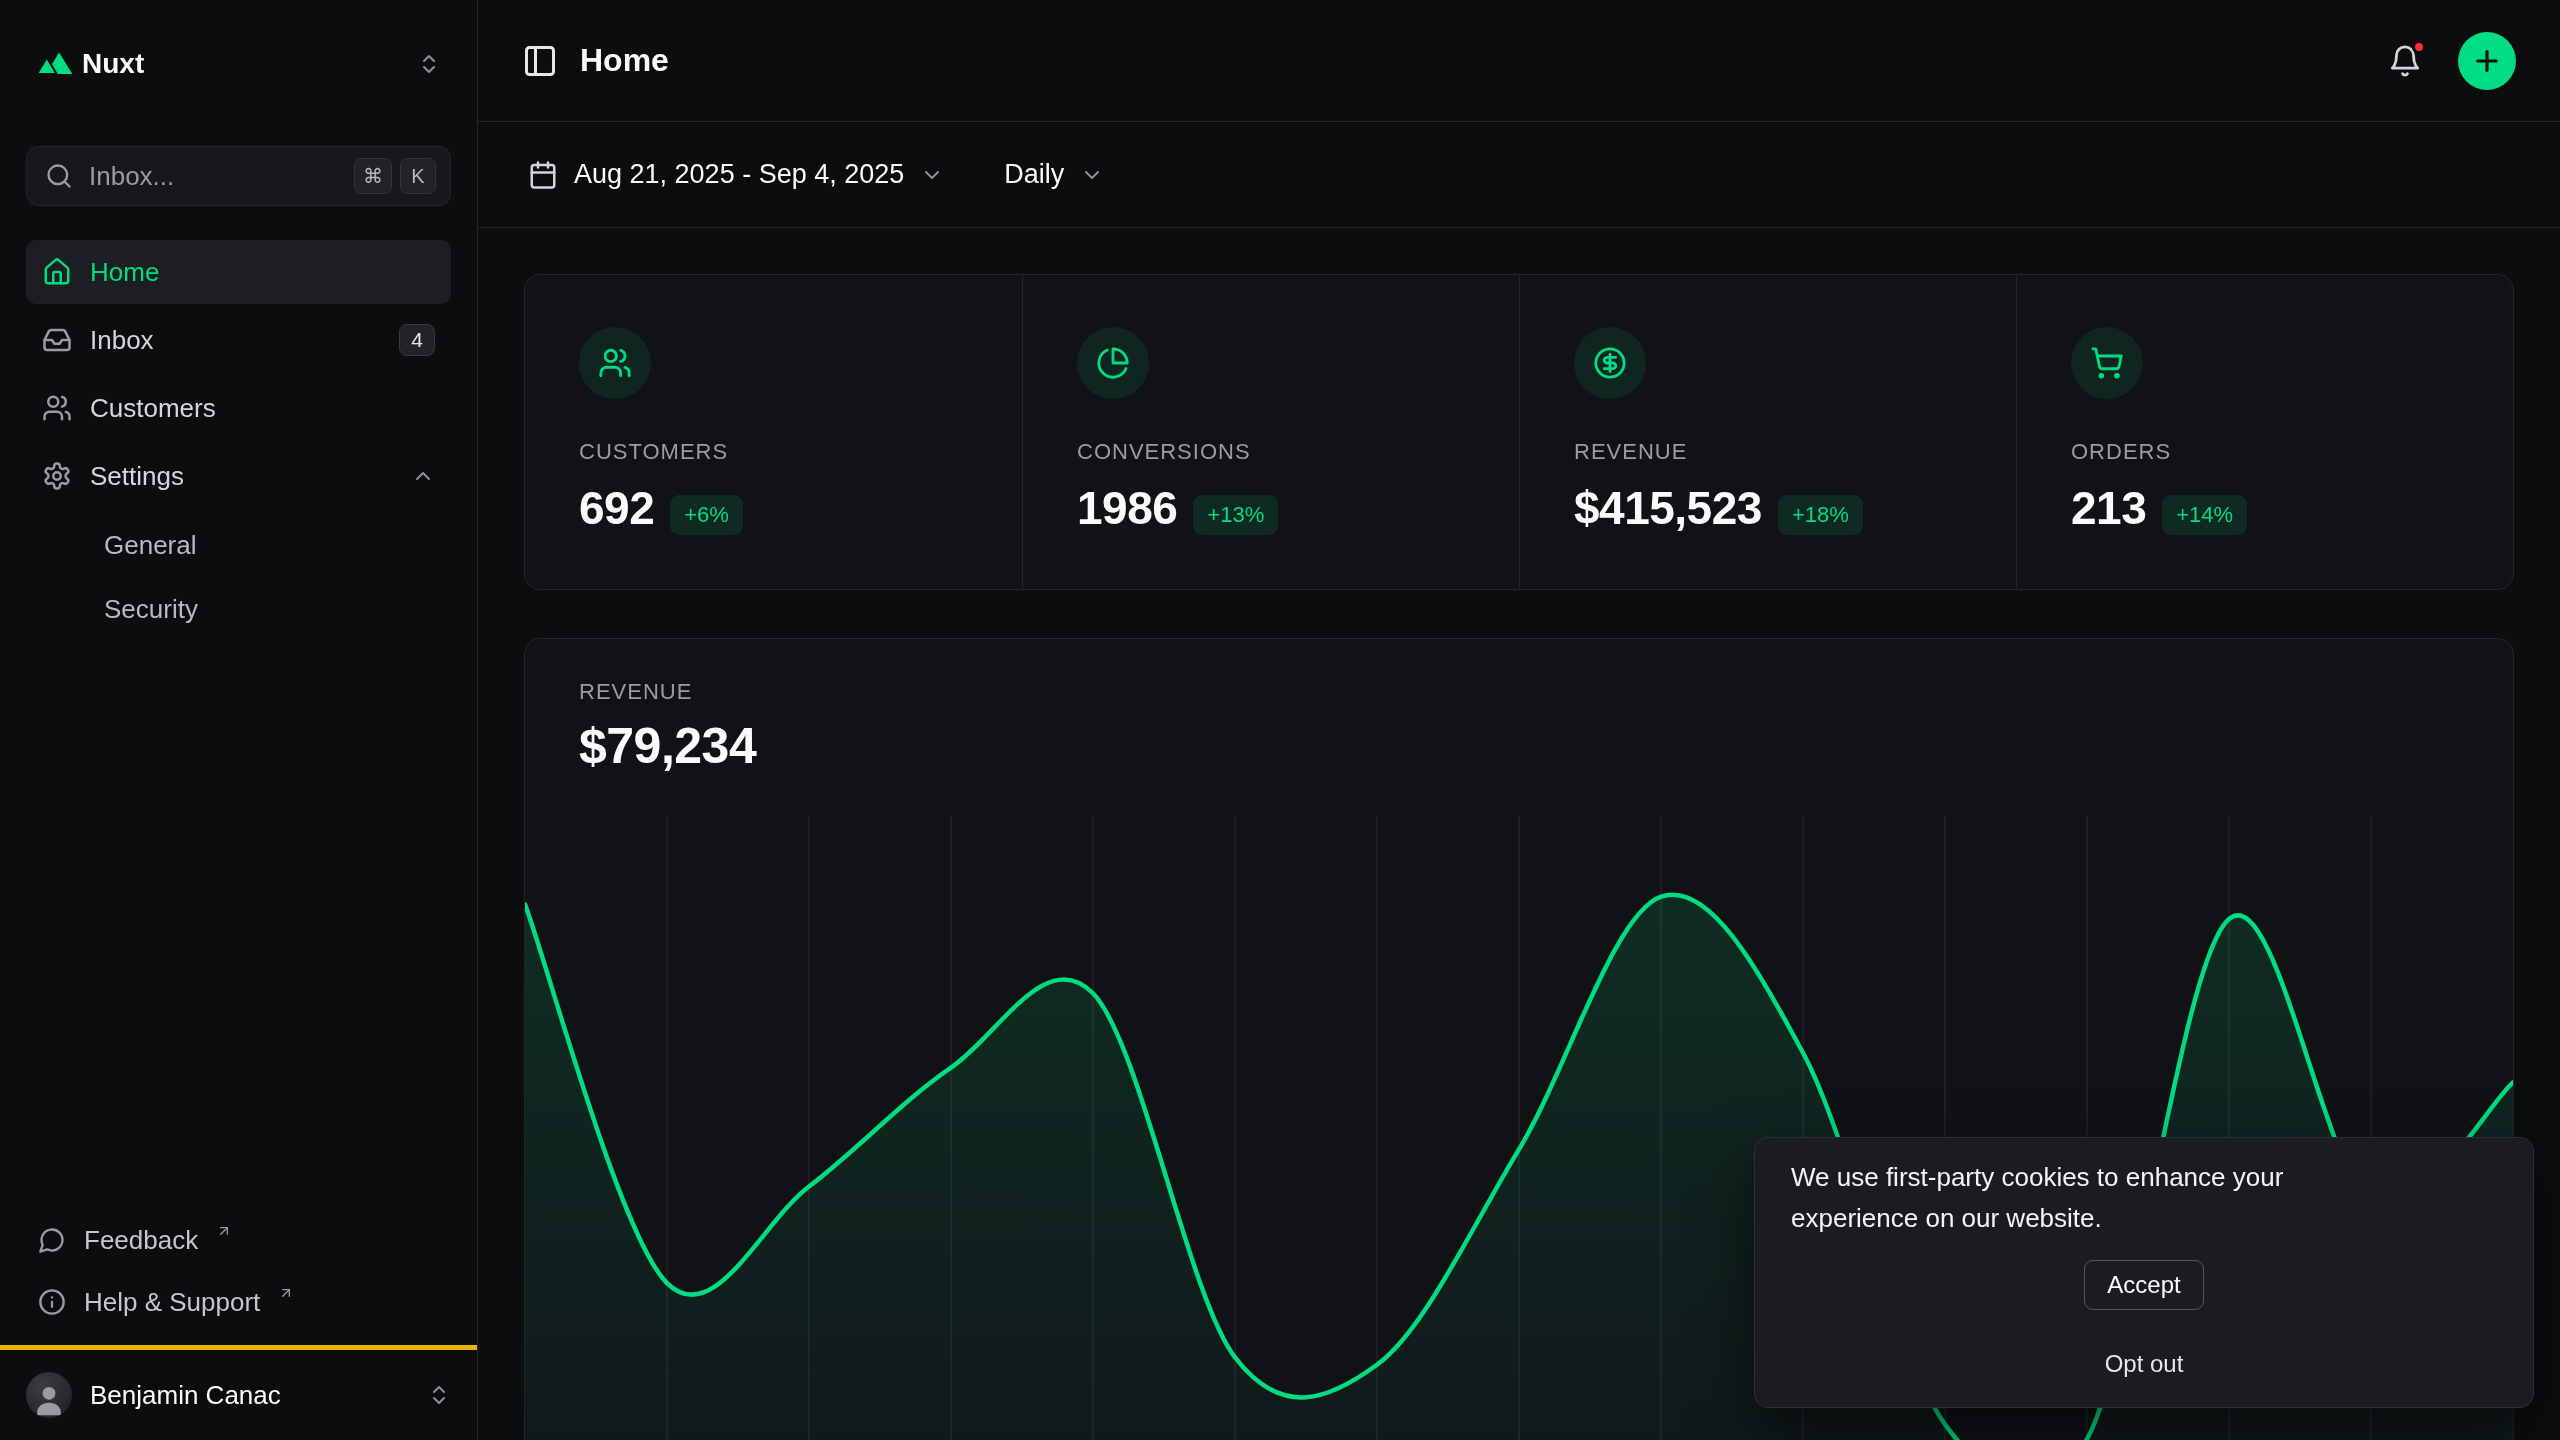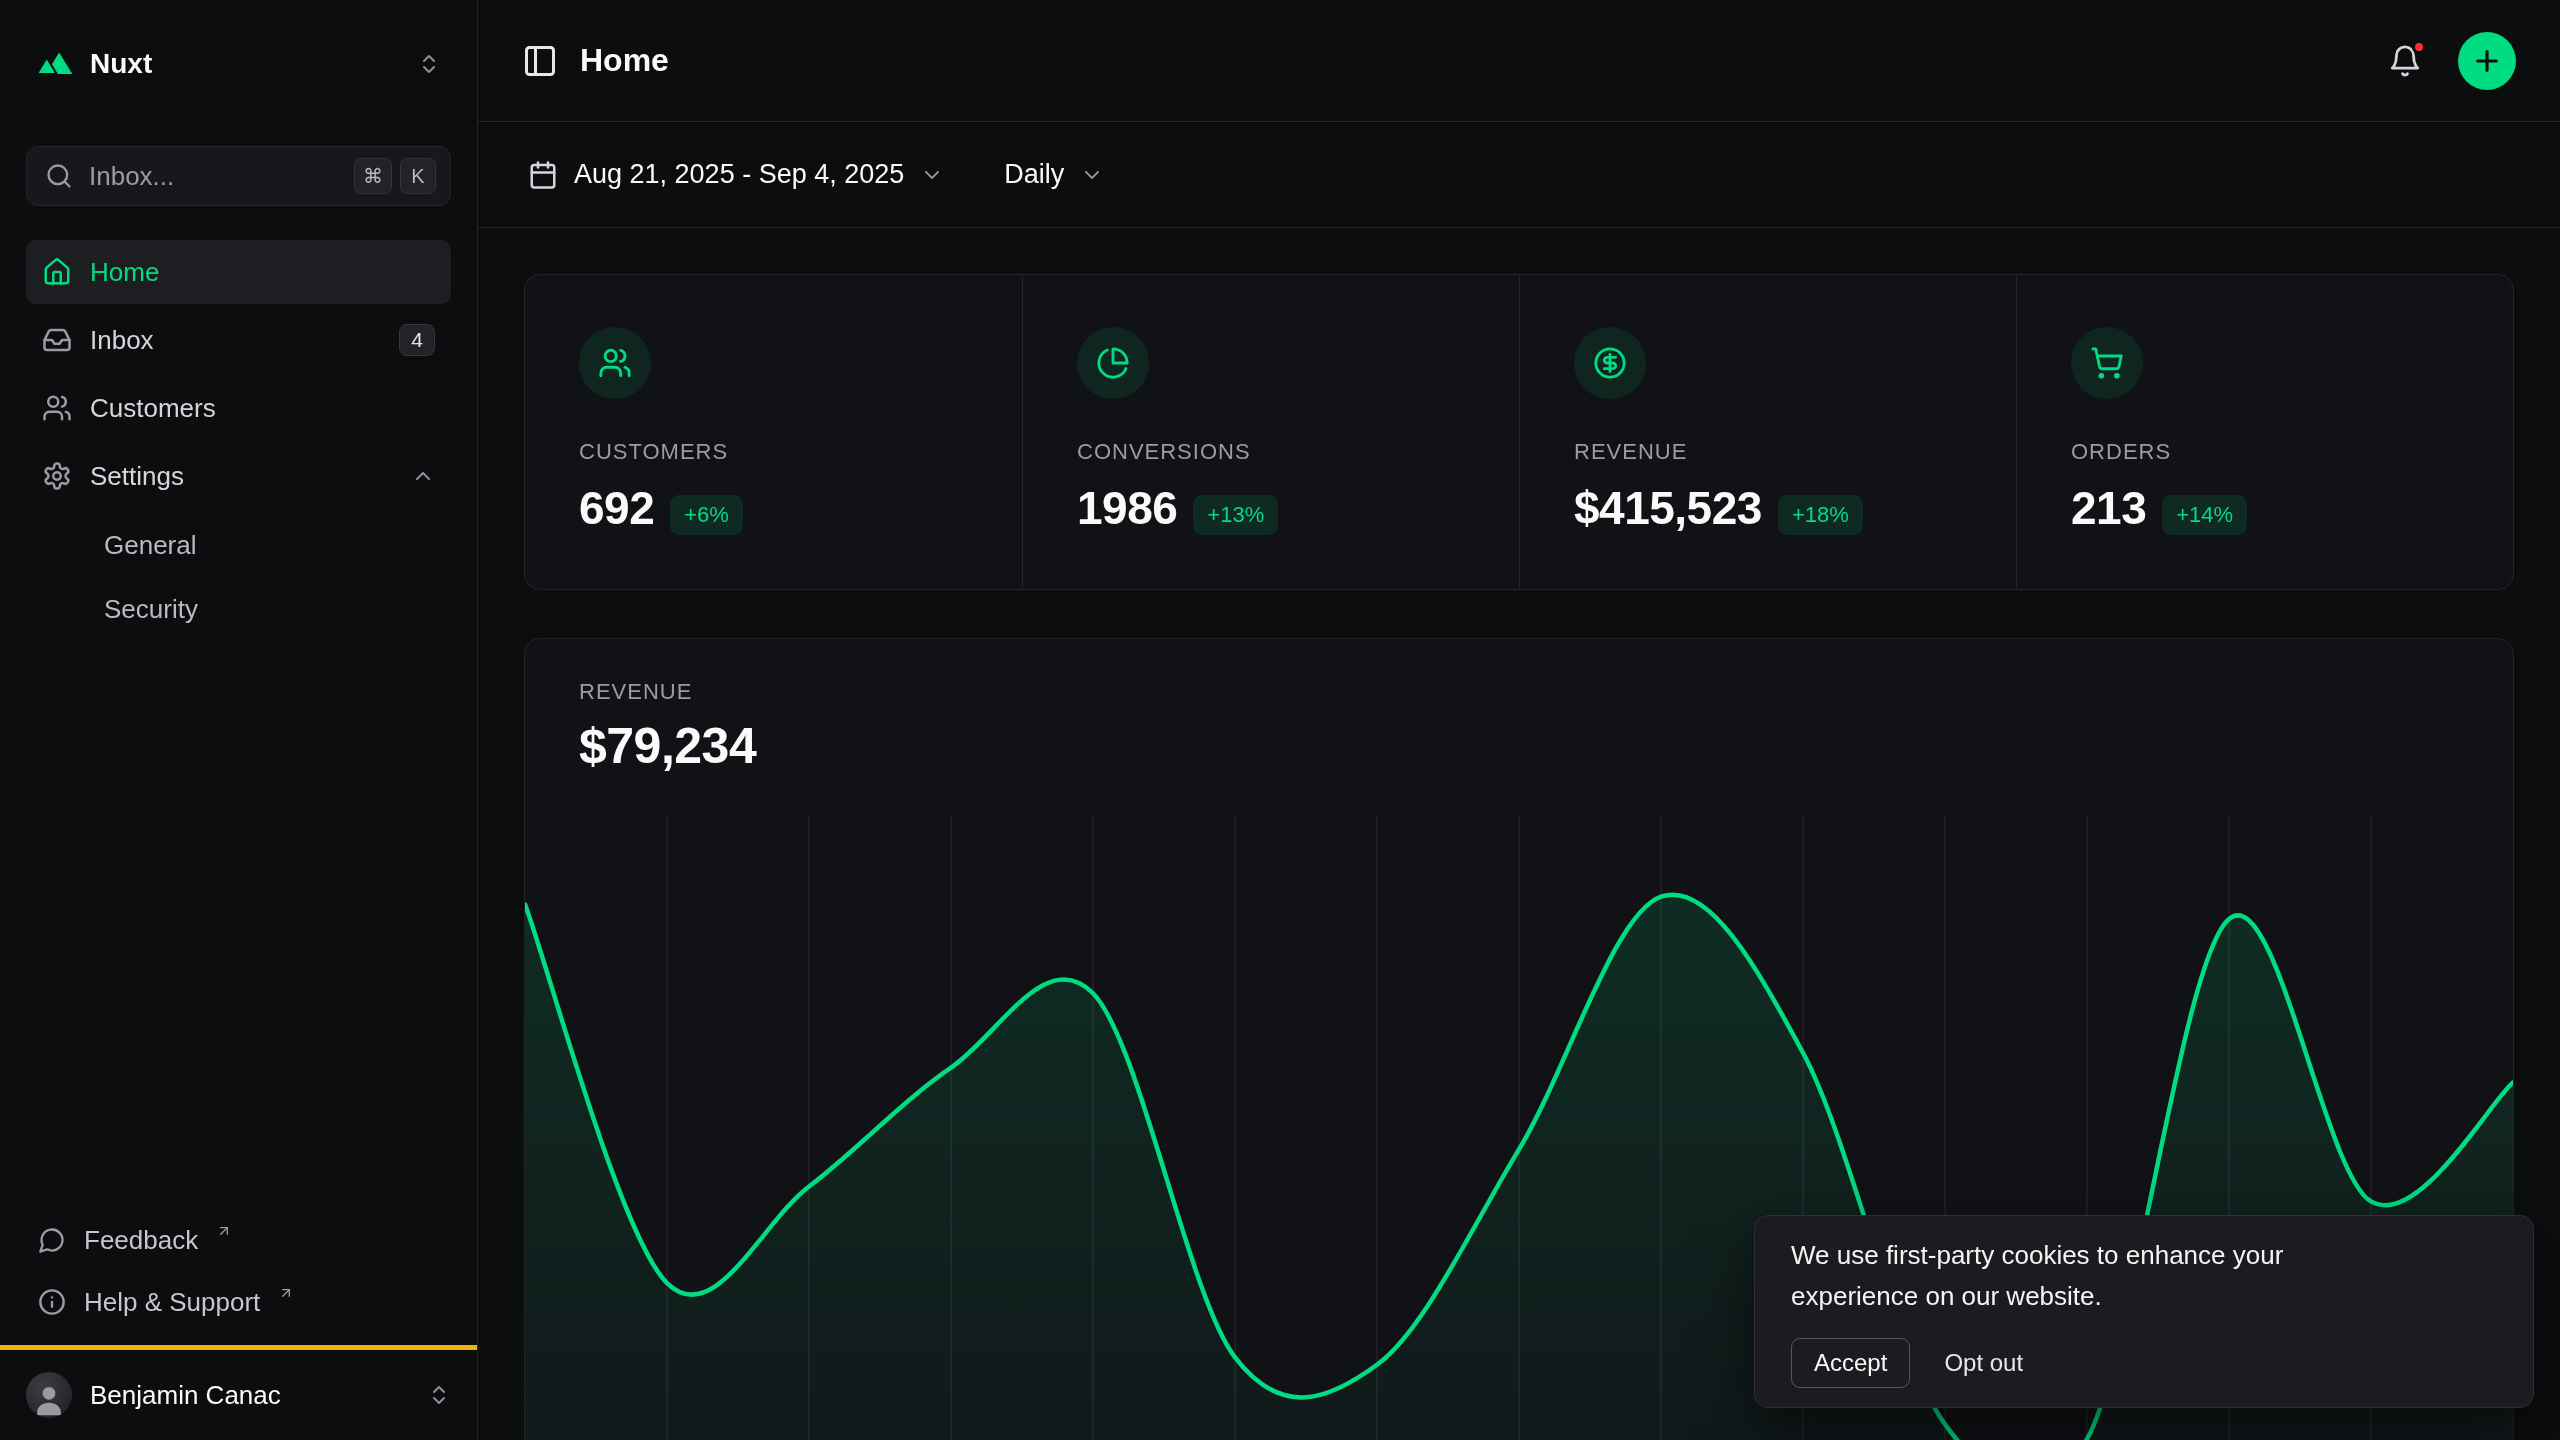--- a/index.html
+++ b/index.html
@@ -11,21 +11,21 @@
   }
   .icon { stroke:currentColor; fill:none; stroke-width:2; stroke-linecap:round; stroke-linejoin:round; display:block; }
 
   
   .sidebar {
     width:478px; flex:0 0 478px; height:100%;
     border-right:1px solid #232529;
     display:flex; flex-direction:column;
     padding:36px 26px 0;
   }
-  .brand-row { display:flex; align-items:center; gap:16px; height:56px; padding:0 10px; border-radius:10px; cursor:pointer; }
+  .brand-row { display:flex; align-items:center; gap:8px; height:56px; padding:0 10px; border-radius:10px; cursor:pointer; }
   .brand-name { font-size:28px; font-weight:700; color:#fafafa; }
   .brand-row .updown { margin-left:auto; color:#8f9096; }
   .search-box {
     margin-top:54px; height:60px; width:100%;
     background:#17181b; border:1px solid #232529; border-radius:12px;
     display:flex; align-items:center; gap:16px; padding:0 14px 0 18px;
     color:#9b9ca3; font-size:26px; cursor:pointer; font-family:inherit;
   }
   .search-box .kbds { margin-left:auto; display:flex; gap:8px; }
   .kbd {
@@ -134,21 +134,21 @@
   .chart-wrap { margin-top:40px; height:640px; }
   .chart-wrap svg { width:100%; height:640px; display:block; }
 
   
   .cookie-toast {
     position:fixed; right:26px; bottom:32px; width:780px;
     background:#1b1c20; border:1px solid #2e2f34; border-radius:14px;
     padding:19px 36px; box-shadow:0 24px 60px rgba(0,0,0,0.55);
   }
   .cookie-msg { font-size:26px; line-height:1.55; color:#f4f4f5; max-width:580px; }
-  .cookie-actions { margin-top:22px; display:flex; align-items:center; gap:30px; }
+  .cookie-actions { margin-top:22px; display:flex; align-items:center; gap:30px;flex-direction:column; }
   .btn-accept {
     background:transparent; border:1px solid #55565c; border-radius:9px;
     color:#fafafa; font-size:24px; font-family:inherit; padding:10px 22px; cursor:pointer;
   }
   .btn-optout {
     background:none; border:none; color:#e8e8ea; font-size:24px; font-family:inherit; cursor:pointer; padding:10px 4px;
   }
 </style>
 </head>
 <body>

